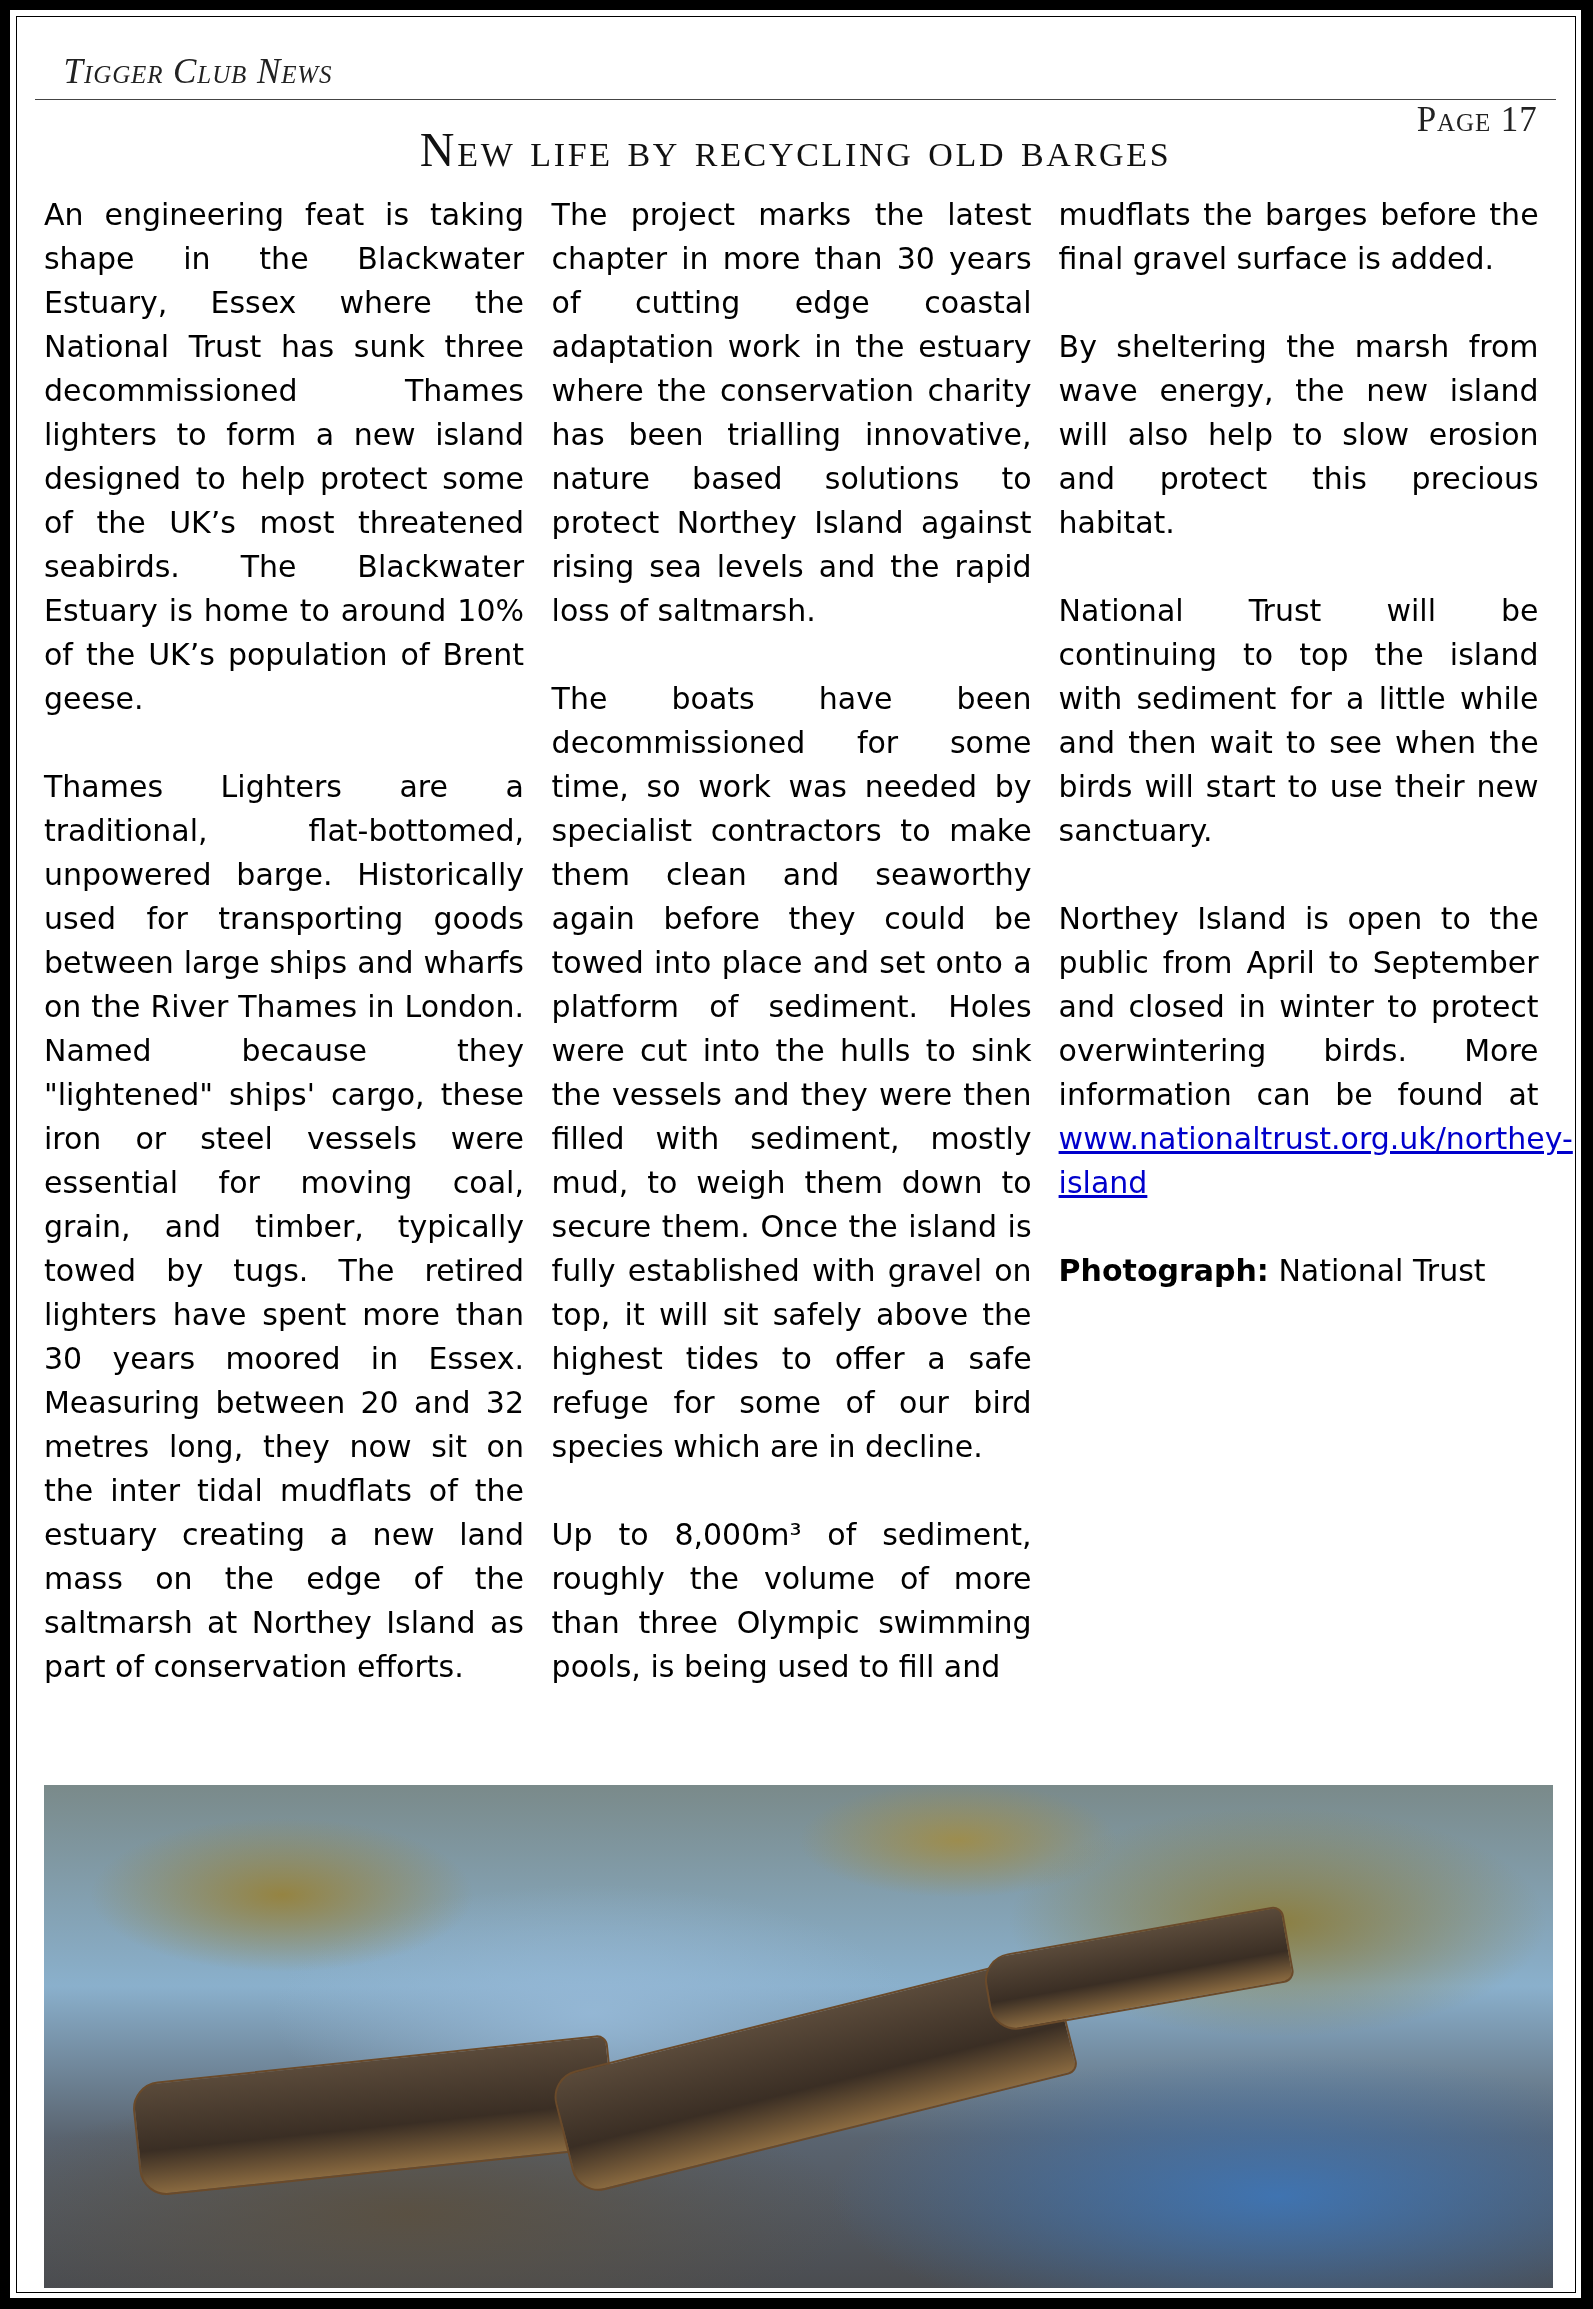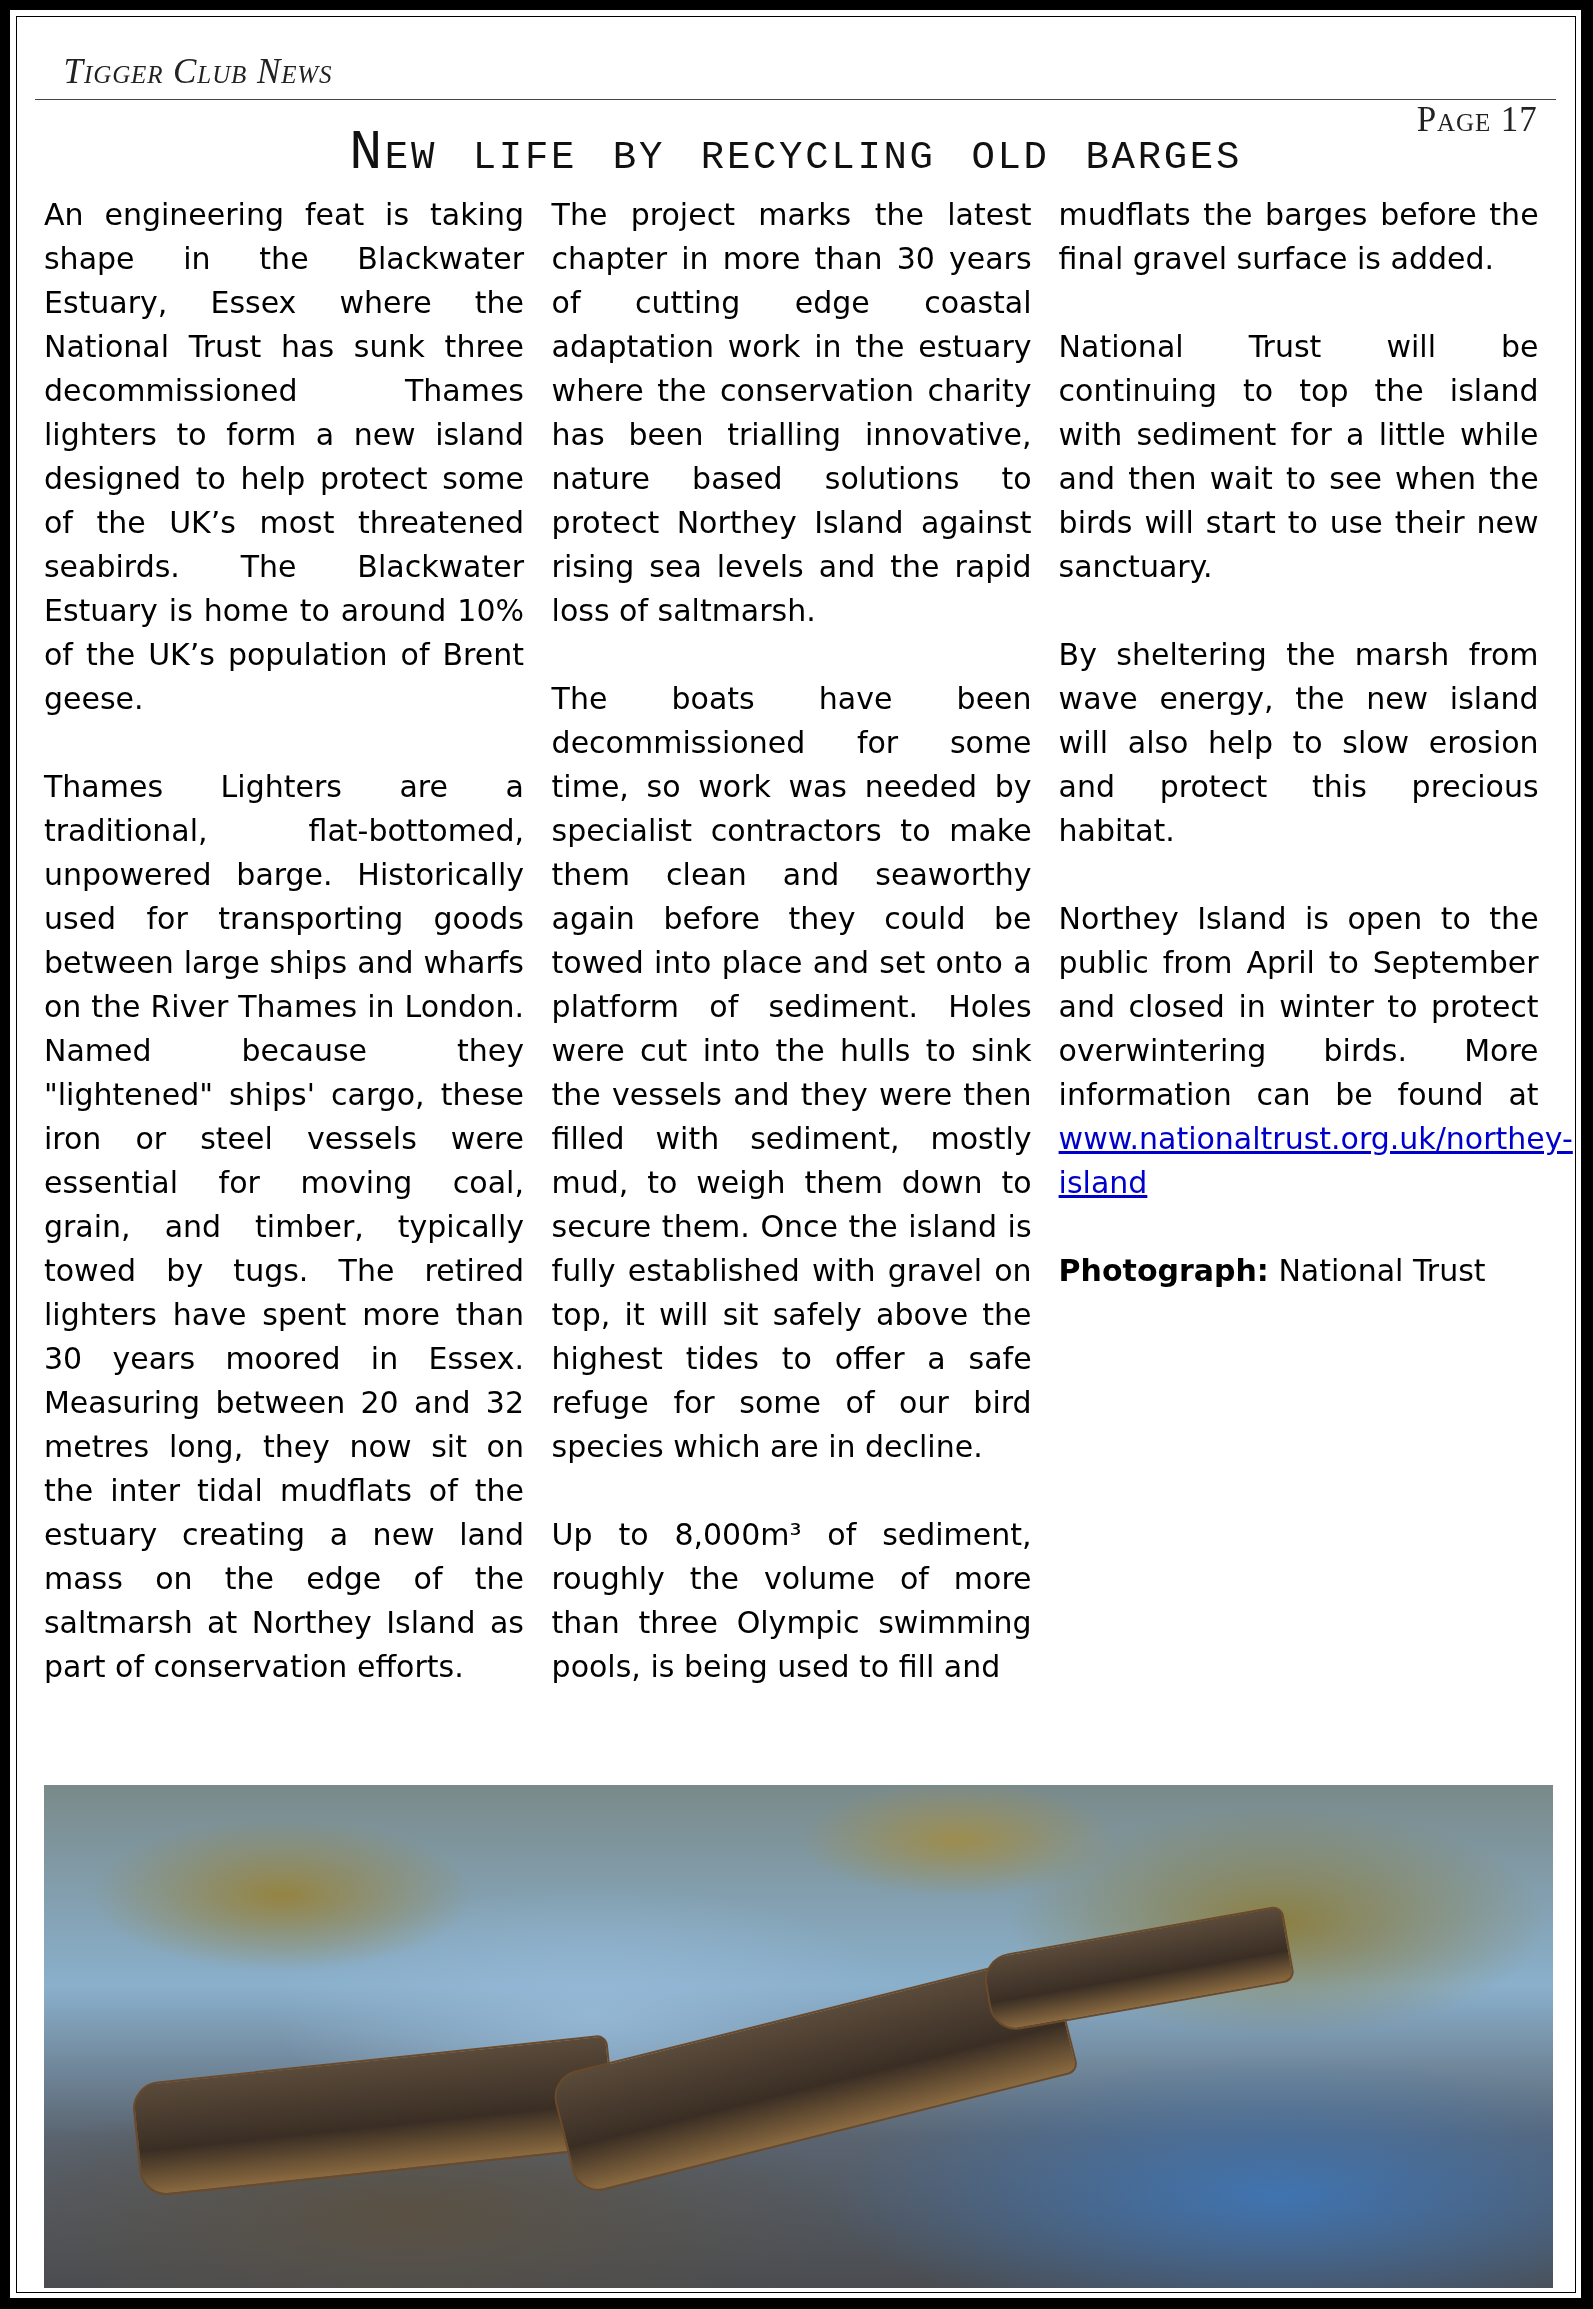--- a/index.html
+++ b/index.html
@@ -3,21 +3,21 @@
 <meta charset="utf-8">
 <style>
   html,body{margin:0;padding:0;}
   body{width:1594px;height:2310px;background:#000;position:relative;overflow:hidden;font-family:"Liberation Sans",sans-serif;}
   .page{position:absolute;left:9.1px;top:9.1px;width:1573px;height:2290px;background:#fff;border:1.8px solid #000;box-sizing:border-box;}
   .inner{position:absolute;left:5.5px;top:5.5px;right:5.5px;bottom:5.5px;border:1.4px solid #000;}
   .hdr{position:absolute;top:35px;font-family:"Liberation Serif",serif;font-variant:small-caps;font-size:35px;letter-spacing:0.9px;color:#222;}
   .hdr.left{left:47px;font-style:italic;}
   .hdr.right{right:37px;margin-top:48px;}
   .rule{position:absolute;left:18.3px;right:18.3px;top:82px;height:0;border-top:1.8px solid #444;}
-  .title{position:absolute;left:0;right:0;top:105px;text-align:center;font-family:Liberation Mono, monospace;font-variant:small-caps;font-size:55px;letter-spacing:2.7px;color:#111;}
+  .title{position:absolute;left:0;right:0;top:105px;text-align:center;font-family:Liberation Serif, serif;font-variant:small-caps;font-size:48px;letter-spacing:2.7px;color:#111;}
   .col{position:absolute;top:176px;width:480px;font-family:"DejaVu Sans",sans-serif;font-size:30px;line-height:44px;color:#000;text-align:justify;}
   .col p{margin:0 0 44px 0;}
   .c1{left:27.4px;}
   .c2{left:535px;}
   .c3{left:1042px;}
   a{color:#0000cc;text-decoration:underline;}
   .credit b{font-weight:bold;}
   .photo{position:absolute;left:27.4px;top:1768px;width:1509px;height:503px;overflow:hidden;
     background:
       radial-gradient(ellipse 274px 110px at 238px 110px, rgba(150,130,60,0.95), transparent 70%),
@@ -48,22 +48,22 @@
     </div>
 
     <div class="col c2">
       <p>The project marks the latest chapter in more than 30 years of cutting edge coastal adaptation work in the estuary where the conservation charity has been trialling innovative, nature based solutions to protect Northey Island against rising sea levels and the rapid loss of saltmarsh.</p>
       <p>The boats have been decommissioned for some time, so work was needed by specialist contractors to make them clean and seaworthy again before they could be towed into place and set onto a platform of sediment. Holes were cut into the hulls to sink the vessels and they were then filled with sediment, mostly mud, to weigh them down to secure them. Once the island is fully established with gravel on top, it will sit safely above the highest tides to offer a safe refuge for some of our bird species which are in decline.</p>
       <p>Up to 8,000m³ of sediment, roughly the volume of more than three Olympic swimming pools, is being used to fill and</p>
     </div>
 
     <div class="col c3">
       <p>mudflats the barges before the final gravel surface is added.</p>
+      <p>By sheltering the marsh from wave energy, the new island will also help to slow erosion and protect this precious habitat.</p>
       <p>National Trust will be continuing to top the island with sediment for a little while and then wait to see when the birds will start to use their new sanctuary.</p>
-      <p>By sheltering the marsh from wave energy, the new island will also help to slow erosion and protect this precious habitat.</p>
       <p><span>Northey Island is open to the public from April to September and closed in winter to protect overwintering birds. More information can be found at </span><a href="#">www.nationaltrust.org.uk/northey-island</a></p>
       <p class="credit"><b>Photograph:</b><span> National Trust</span></p>
     </div>
 
     <div class="photo">
       <div class="barge b1"></div>
       <div class="barge b2"></div>
       <div class="barge b3"></div>
     </div>
   </div>

